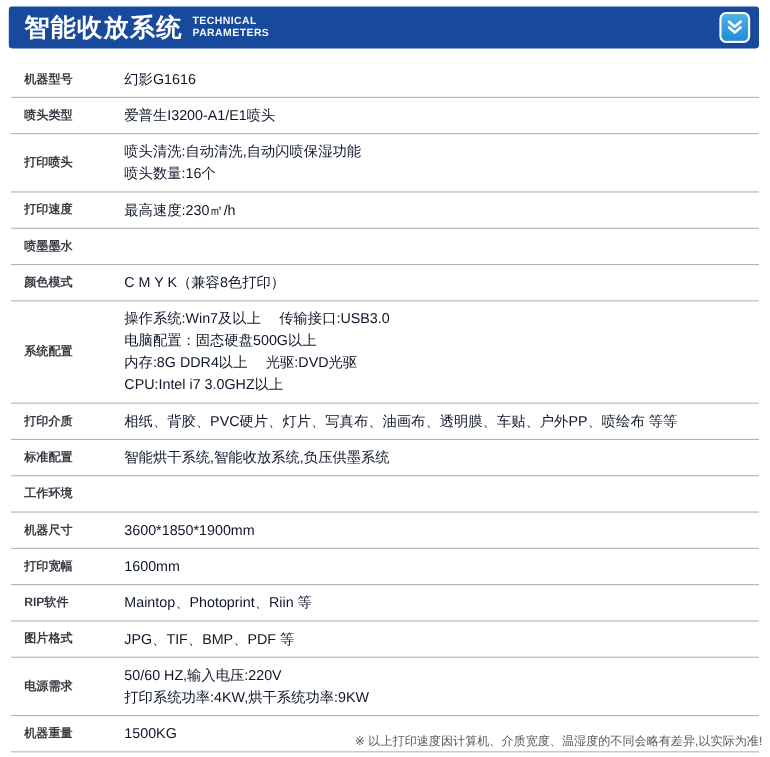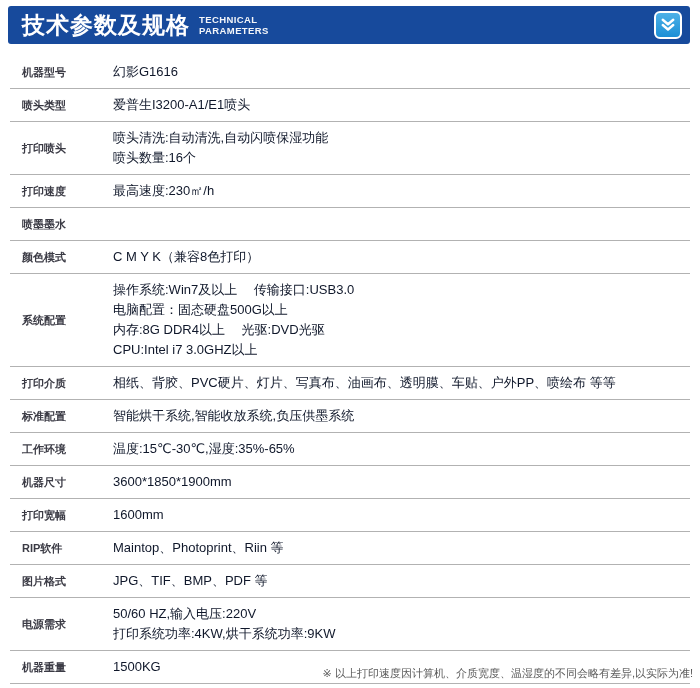--- a/index.html
+++ b/index.html
@@ -57,21 +57,21 @@
     position: absolute; right: 7px; bottom: 7px;
     font-size: 11px; color: #595959; text-align: right;
   }
 </style>
 </head>
 <body>
 
 <div class="page">
 
   <div class="header-bar">
-    <div class="header-title">技术参数及规格</div>
+    <div class="header-title">智能收放系统</div>
     <div class="header-sub">
       <div>TECHNICAL</div>
       <div>PARAMETERS</div>
     </div>
     <div class="header-spacer"></div>
     <div class="header-icon-badge">
       <svg width="18" height="18" viewBox="0 0 24 24" fill="none" stroke="#ffffff" stroke-width="3.2" stroke-linecap="round" stroke-linejoin="round">
         <polyline points="5,5 12,11 19,5"></polyline>
         <polyline points="5,12 12,18 19,12"></polyline>
       </svg>
@@ -113,21 +113,20 @@
     <div class="row">
       <div class="label">打印介质</div>
       <div class="value">相纸、背胶、PVC硬片、灯片、写真布、油画布、透明膜、车贴、户外PP、喷绘布 等等</div>
     </div>
     <div class="row">
       <div class="label">标准配置</div>
       <div class="value">智能烘干系统,智能收放系统,负压供墨系统</div>
     </div>
     <div class="row">
       <div class="label">工作环境</div>
-      <div class="value">温度:15℃-30℃,湿度:35%-65%</div>
     </div>
     <div class="row">
       <div class="label">机器尺寸</div>
       <div class="value">3600*1850*1900mm</div>
     </div>
     <div class="row">
       <div class="label">打印宽幅</div>
       <div class="value">1600mm</div>
     </div>
     <div class="row">

